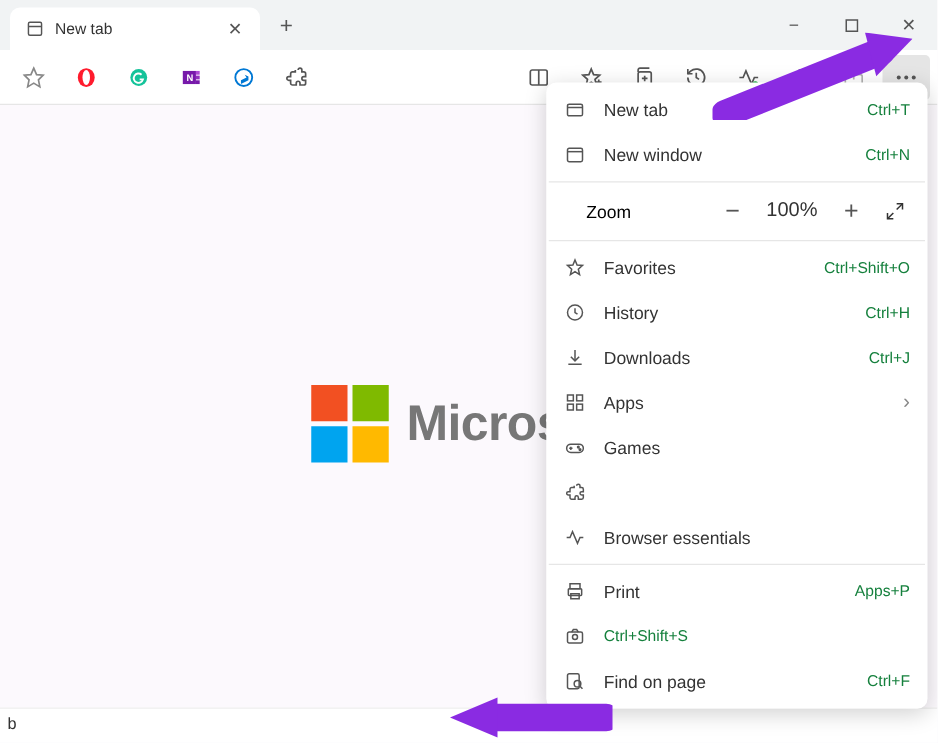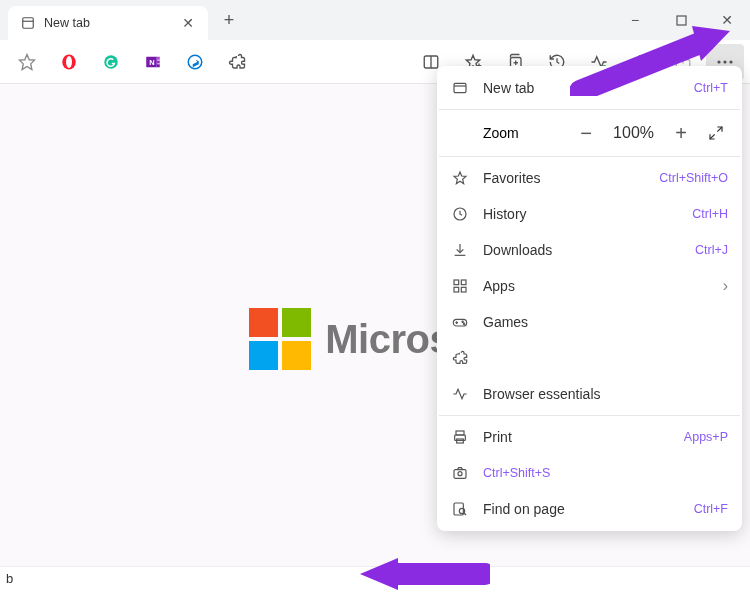--- a/index.html
+++ b/index.html
@@ -25,24 +25,24 @@
 .ms-grid { display: grid; grid-template-columns: 29px 29px; grid-template-rows: 29px 29px; gap: 4px; }
 .ms-grid div:nth-child(1){background:#f25022;} .ms-grid div:nth-child(2){background:#7fba00;}
 .ms-grid div:nth-child(3){background:#00a4ef;} .ms-grid div:nth-child(4){background:#ffb900;}
 .ms-text { font-size: 40px; color: #777; font-weight: 600; letter-spacing: -0.5px; }
 .bottom-strip { position: absolute; bottom: 0; left: 0; right: 0; height: 28px; background: #fff; border-top: 1px solid #eee; font-size: 13px; color: #333; padding: 4px 6px; }
 
 .menu { position: absolute; top: 66px; right: 8px; width: 305px; background: #fff; border-radius: 8px; box-shadow: 0 4px 18px rgba(0,0,0,0.18); padding: 4px 0; z-index: 10; }
 .menu-item { height: 36px; display: flex; align-items: center; padding: 0 14px; gap: 14px; font-size: 14px; color: #333; cursor: pointer; }
 .menu-item .mi-icon { width: 18px; height: 18px; display:flex; align-items:center; justify-content:center; color: #555; flex-shrink:0; }
 .menu-item .mi-label { flex: 1; }
-.menu-item .mi-short { font-size: 12.5px; color: #8b5cf6; }
+.menu-item .mi-short { font-size: 12.5px; color: #15803d; }
 .menu-item .mi-chevron { color: #888; font-size: 16px; }
 .menu-sep { height: 1px; background: #e6e6e6; margin: 3px 2px; }
-.zoom-row { height: 40px; display: flex; align-items: center; padding: 0 14px; gap: 14px; font-size: 14px; }
+.zoom-row { height: 40px; display: flex; align-items: center; padding: 0 14px; font-size: 14px; }
 .zoom-row .mi-icon { width: 18px; }
 .zoom-controls { margin-left: auto; display: flex; align-items: center; gap: 16px; color: #333; }
 .zoom-btn { font-size: 20px; color: #555; cursor: pointer; width: 22px; text-align:center; }
 .zoom-val { font-size: 16px; }
 .zoom-fs { width: 20px; }
 
 .arrow { position: absolute; z-index: 20; }
 .arrow svg { display: block; }
 
 svg { display: block; }
@@ -185,20 +185,30 @@
 <div class="menu">
   <div class="menu-item">
     <span class="mi-icon">
         <svg width="16" height="16" viewBox="0 0 24 24" fill="none" stroke="currentColor" stroke-width="1.8">
           <rect x="3" y="5" width="18" height="14" rx="2"></rect>
           <line x1="3" y1="9" x2="21" y2="9"></line>
         </svg>
       </span>
     <span class="mi-label">New tab</span>
     <span class="mi-short">Ctrl+T</span>
+  </div>
+  <div class="menu-item">
+    <span class="mi-icon">
+        <svg width="16" height="16" viewBox="0 0 24 24" fill="none" stroke="currentColor" stroke-width="1.8">
+          <rect x="3" y="4" width="18" height="16" rx="2"></rect>
+          <line x1="3" y1="8" x2="21" y2="8"></line>
+        </svg>
+      </span>
+    <span class="mi-label">New window</span>
+    <span class="mi-short">Ctrl+N</span>
   </div>
   <div class="menu-sep"></div>
   <div class="zoom-row">
     <span class="mi-icon"></span>
     <span class="mi-label">Zoom</span>
     <span class="zoom-controls">
       <span class="zoom-btn">−</span>
       <span class="zoom-val">100%</span>
       <span class="zoom-btn">+</span>
       <span class="zoom-fs">

